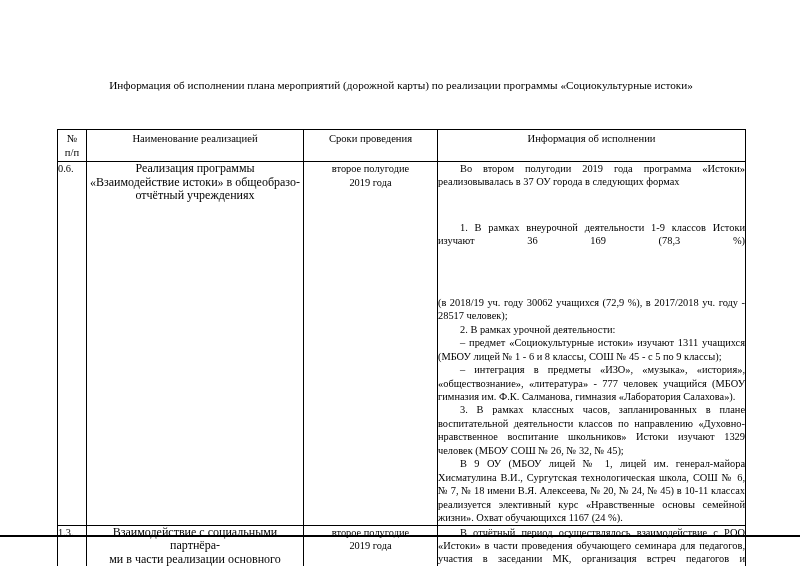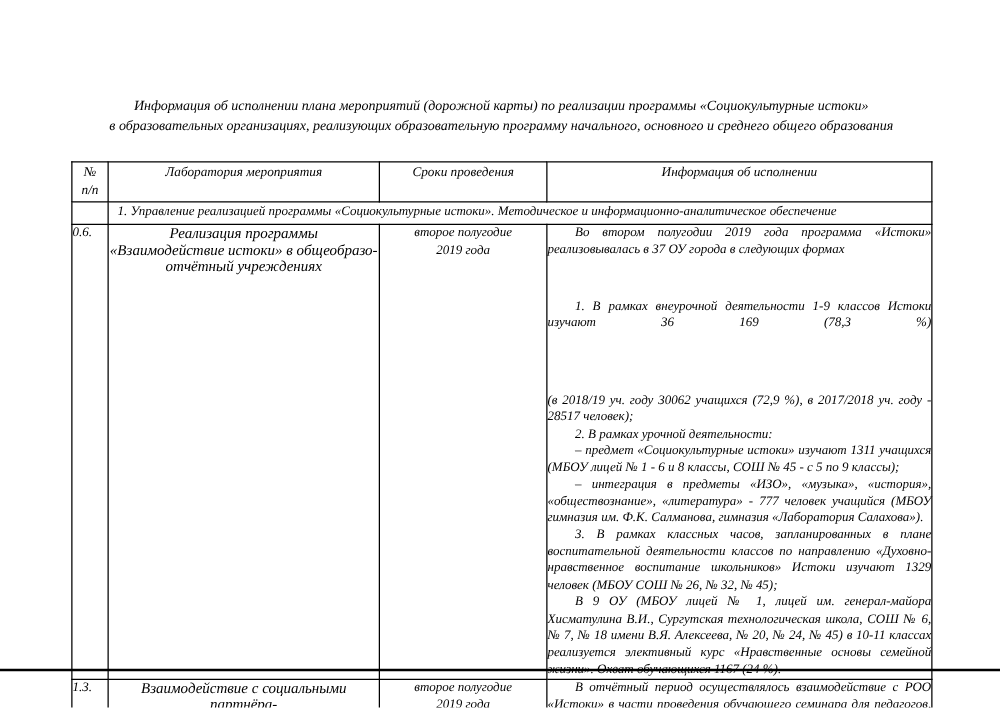--- a/index.html
+++ b/index.html
@@ -15,21 +15,20 @@
     font-family: "Liberation Serif", "DejaVu Serif", serif;
     color: #000000;
     -webkit-font-smoothing: antialiased;
   }
 
   .page {
     position: relative;
     width: 800px;
     height: 446px;
     box-sizing: border-box;
-    font-style: italic;
   }
 
   
   .doc-title {
     position: absolute;
     left: 57px;
     top: 78px;
     width: 688px;
     text-align: center;
     font-size: 11.2px;
@@ -142,47 +141,40 @@
     background: #000000;
   }
 </style>
 </head>
 <body>
 
 <div class="page">
 
   <div class="doc-title">
     <span class="tline">Информация об исполнении плана мероприятий (дорожной карты) по реализации программы «Социокультурные истоки»</span>
-    <span class="tline">в образовательных организациях, реализующих образовательную программу начального, основного и среднего общего образования</span>
   </div>
 
   <table class="doc-table">
     <colgroup>
       <col class="c-num">
       <col class="c-name">
       <col class="c-term">
       <col class="c-info">
     </colgroup>
     <tbody>
       <tr class="hdr">
         <td class="num-head">
           <span>№</span>
           <span>п/п</span>
         </td>
-        <td>Лаборатория мероприятия</td>
+        <td>Наименование реализацией</td>
         <td>Сроки проведения</td>
         <td>Информация об исполнении</td>
       </tr>
 
-      <tr class="section-row">
-        <td>&nbsp;</td>
-        <td colspan="3">
-          <span class="sec-text">1. Управление реализацией программы «Социокультурные  истоки». Методическое и  информационно-аналитическое обеспечение</span>
-        </td>
-      </tr>
 
       <tr>
         <td class="cell-num">0.6.</td>
         <td class="cell-name">
           <span class="nl">Реализация программы</span>
           <span class="nl">«Взаимодействие  истоки» в общеобразо-</span>
           <span class="nl">отчётный учреждениях</span>
         </td>
         <td class="cell-term">
           <span class="nl">второе полугодие</span>

